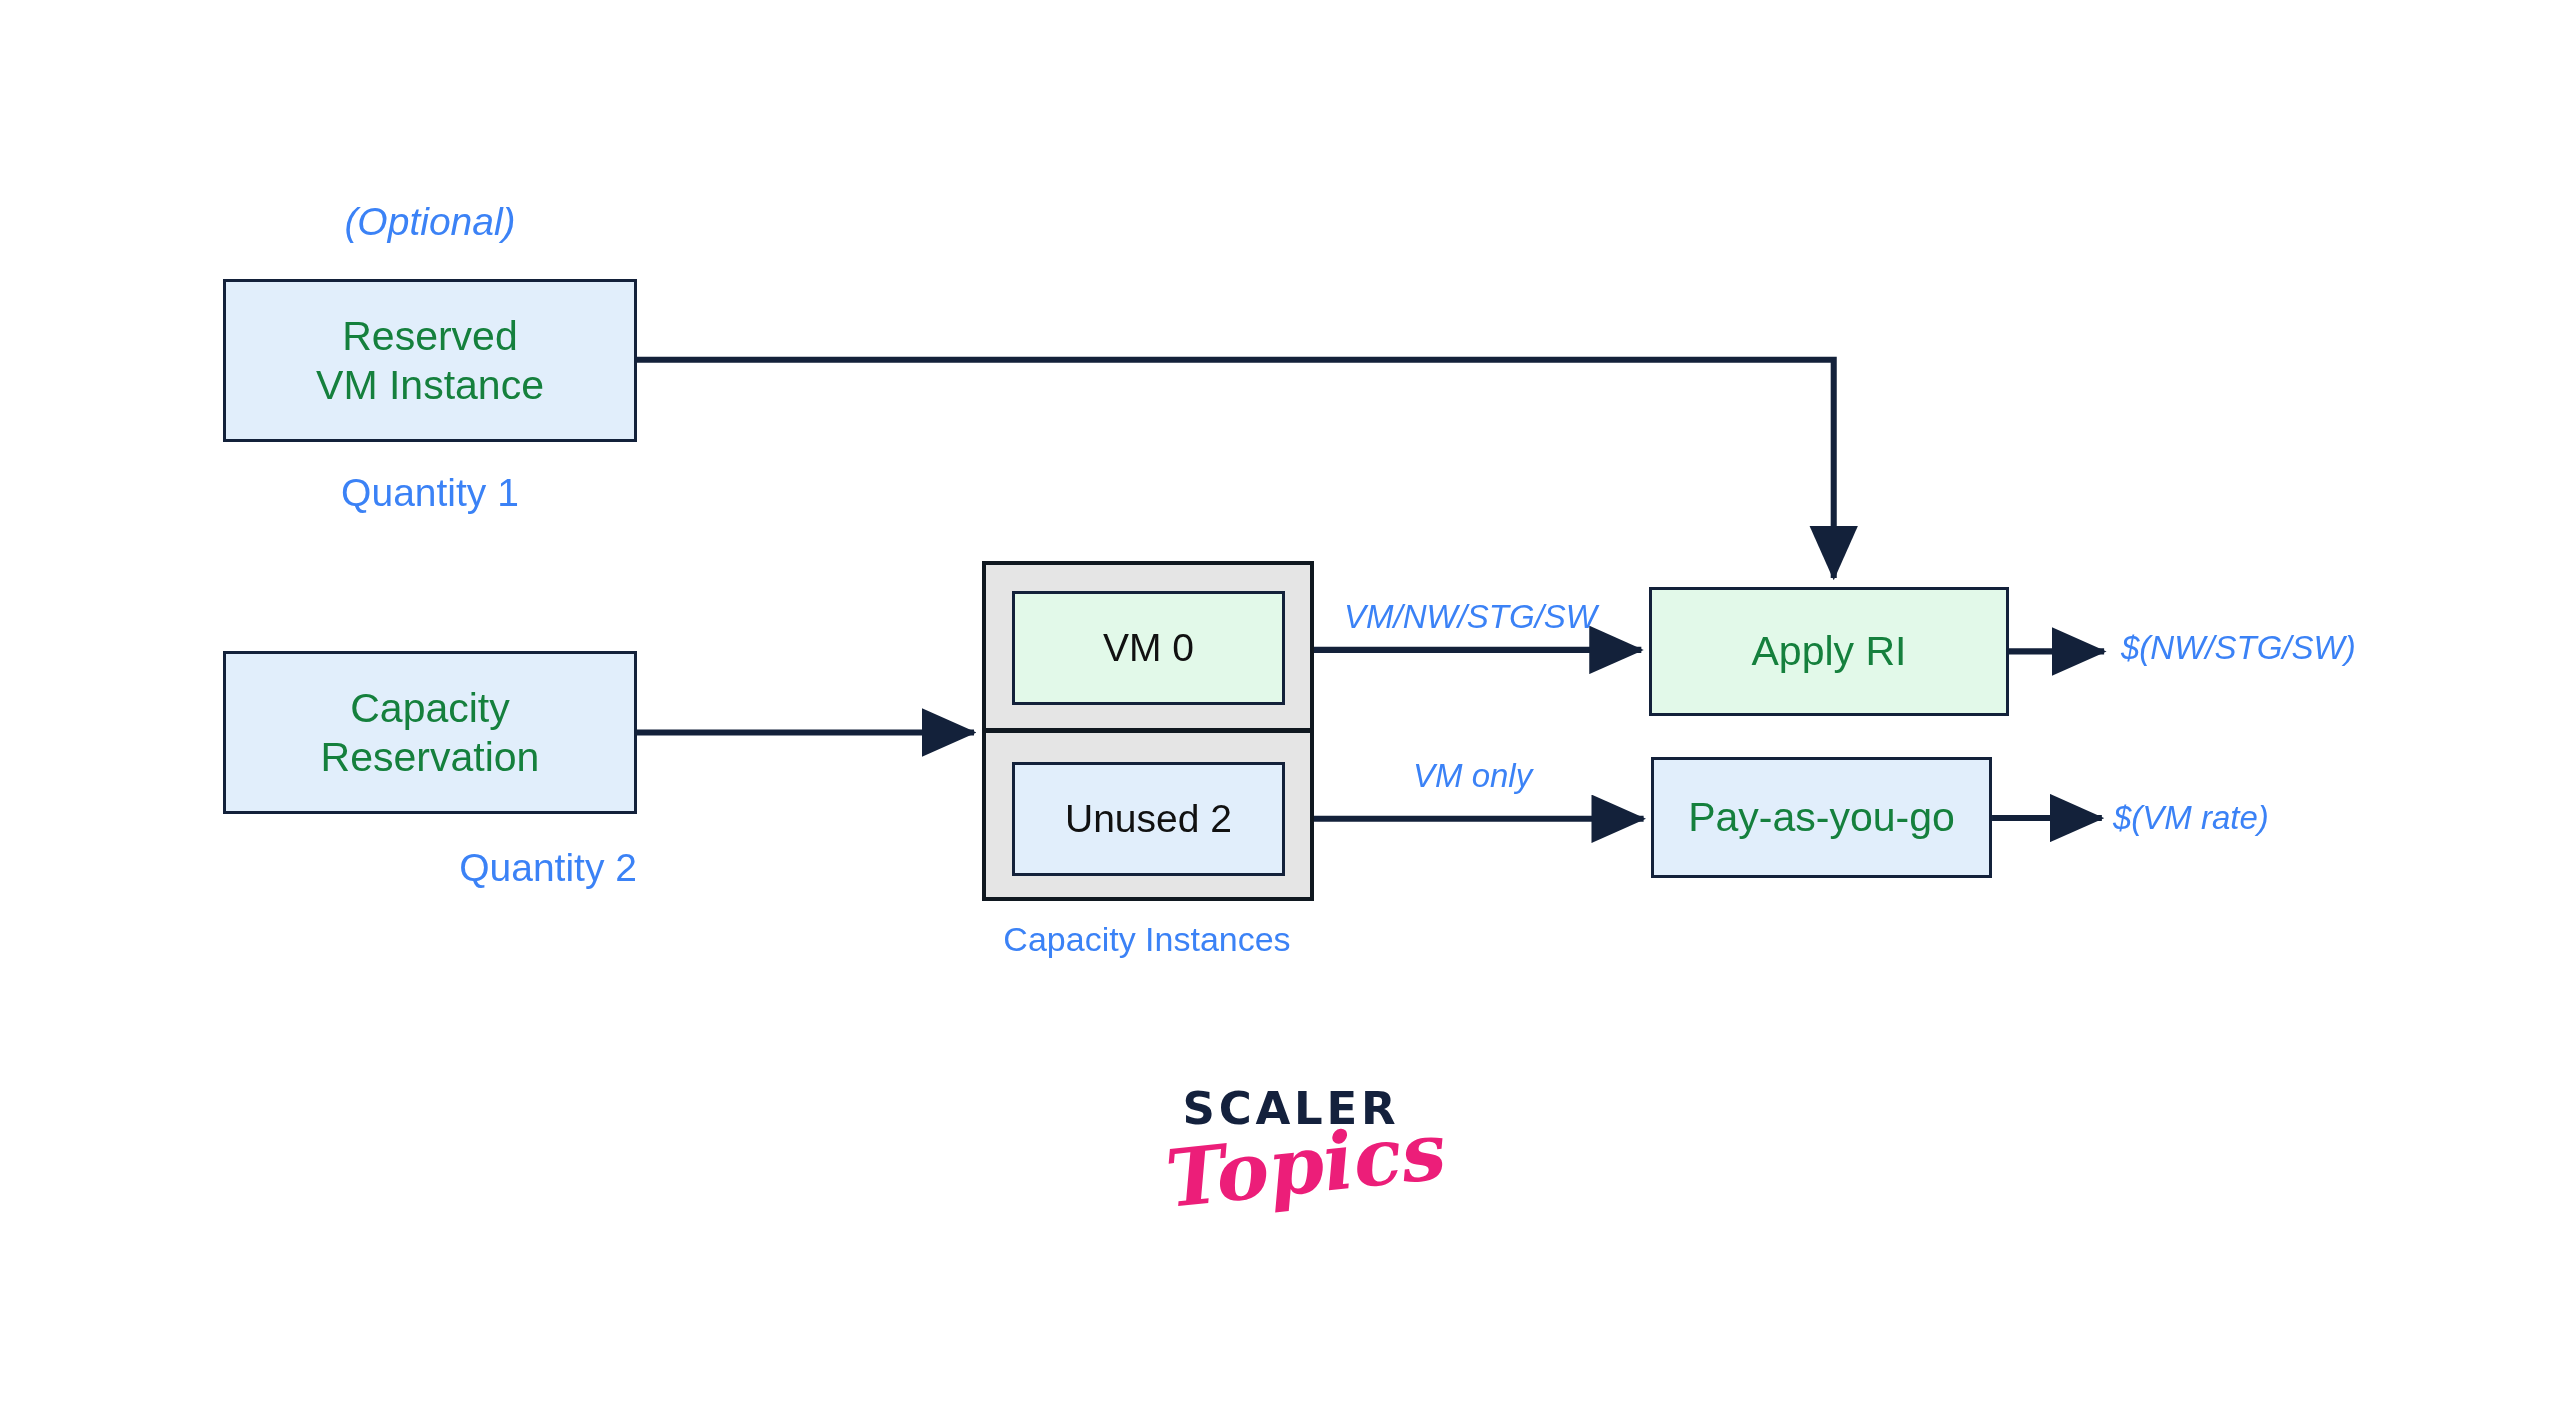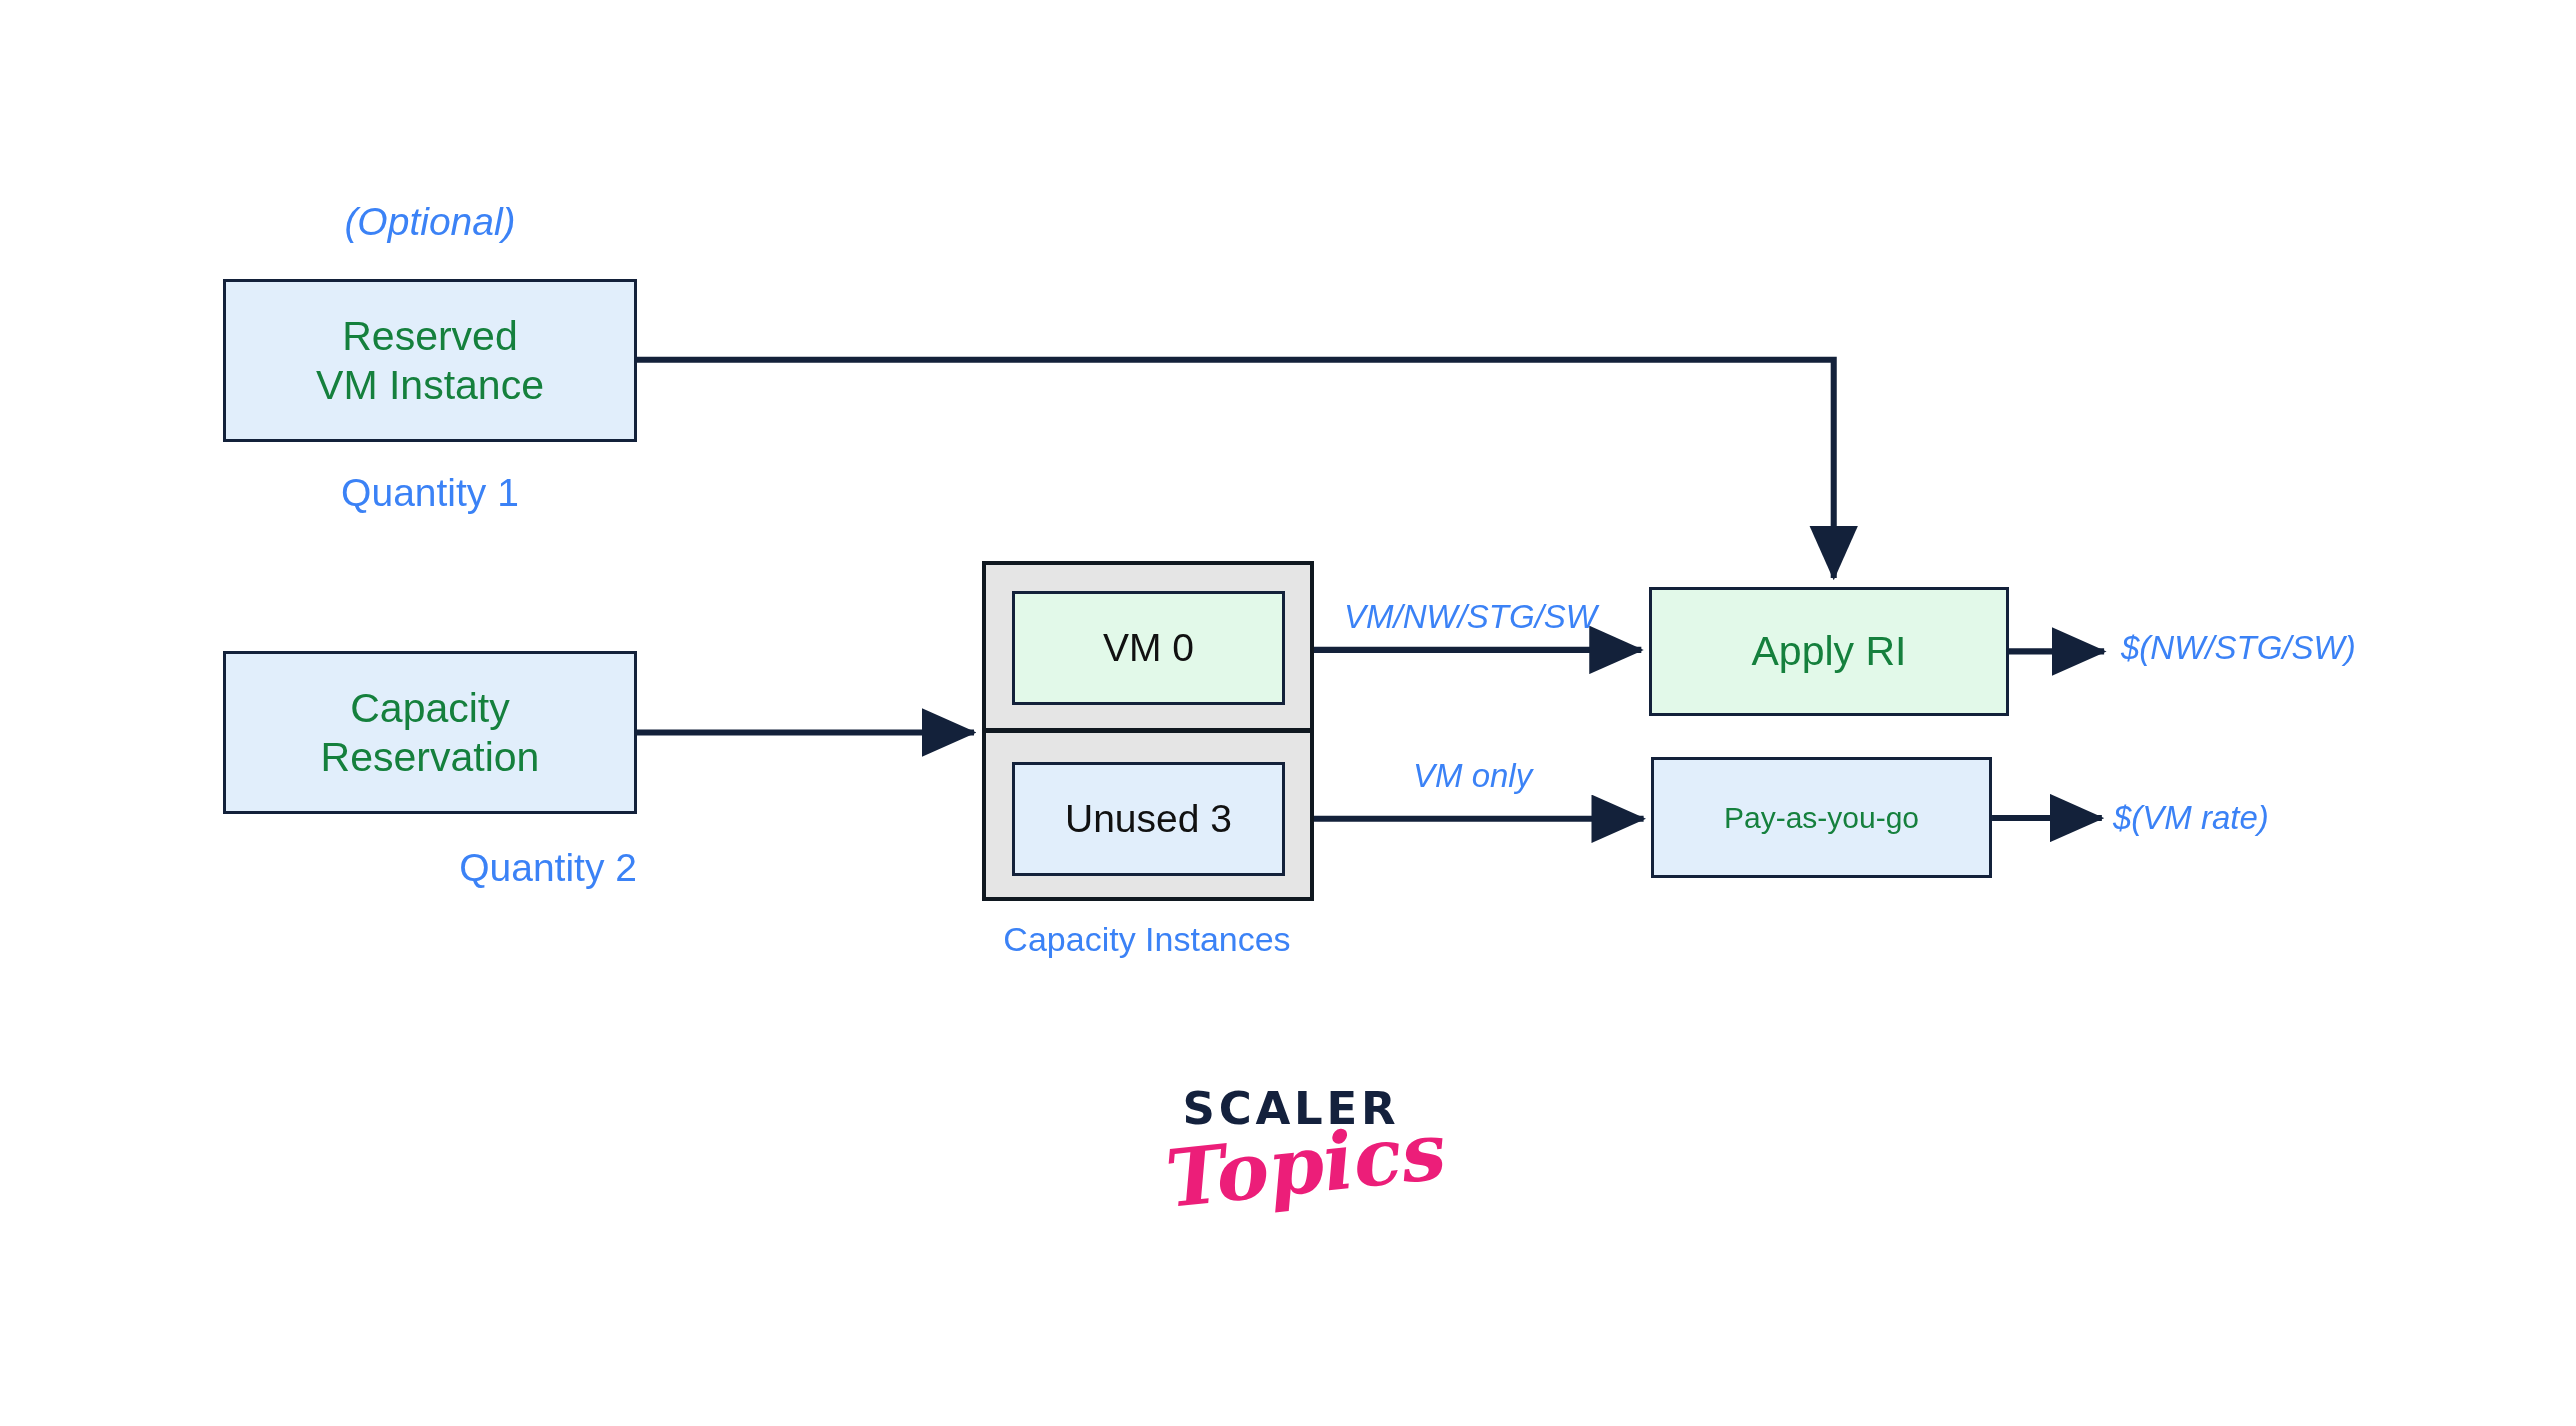--- a/index.html
+++ b/index.html
@@ -89,21 +89,21 @@
   }
   .inner-node.blue  { background: #e1eefb; }
   .inner-node.green { background: #e2f9e9; }
 
   #apply-ri {
     left: 1649px; top: 587px; width: 360px; height: 129px;
     font-size: 41px;
   }
   #pay-as-you-go {
     left: 1651px; top: 757px; width: 341px; height: 121px;
-    font-size: 30px;
+    font-size: 41px;
   }
 
   
   .caption {
     position: absolute;
     color: #3b82f6;
     white-space: nowrap;
   }
   .caption.italic { font-style: italic; }
 
@@ -223,21 +223,21 @@
   </div>
 
   <div id="capacity-instances-container">
     <div id="capacity-instances-divider"></div>
 
     <div class="inner-node green" id="vm-0">
       <span class="node-label">VM 0</span>
     </div>
 
     <div class="inner-node blue" id="unused-1">
-      <span class="node-label">Unused 3</span>
+      <span class="node-label">Unused 2</span>
     </div>
   </div>
 
   <div class="node green" id="apply-ri">
     <span class="node-label">Apply RI</span>
   </div>
 
   <div class="node blue" id="pay-as-you-go">
     <span class="node-label">Pay-as-you-go</span>
   </div>

